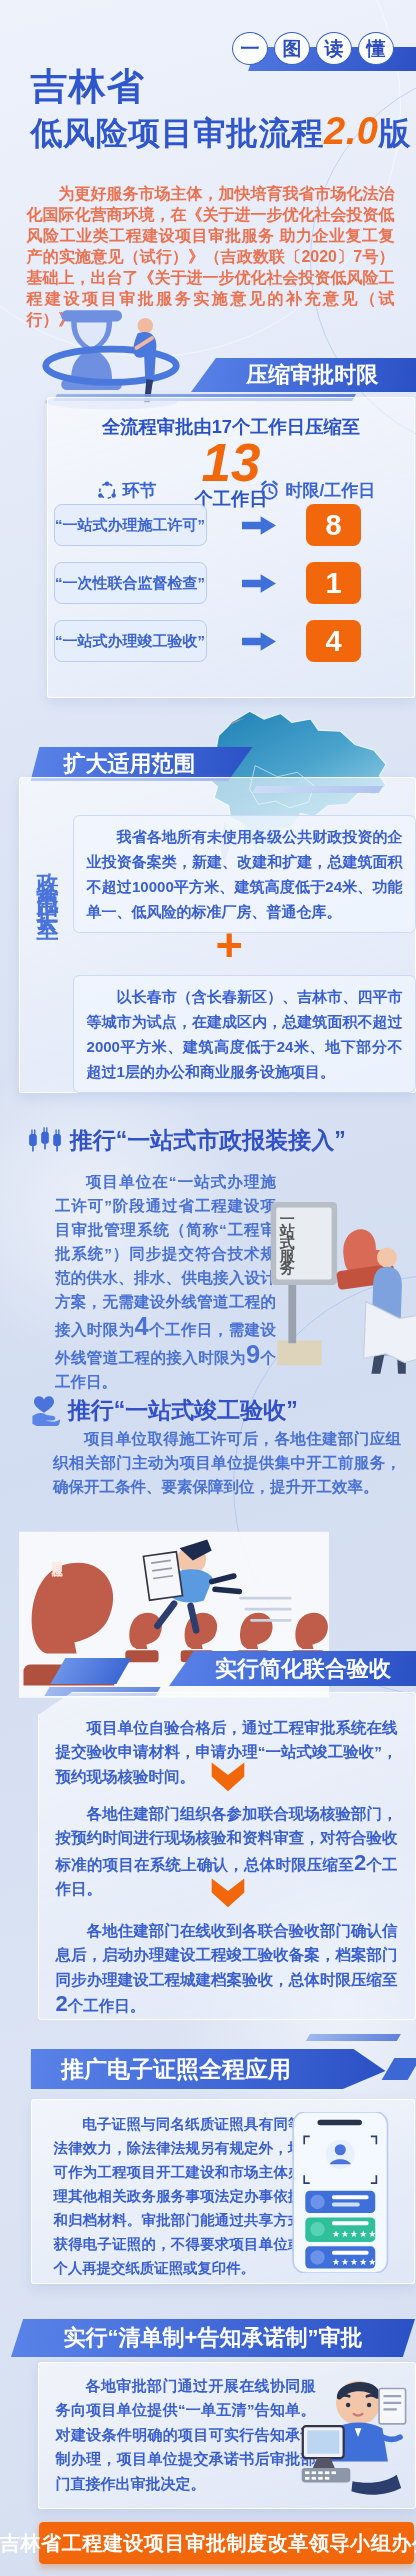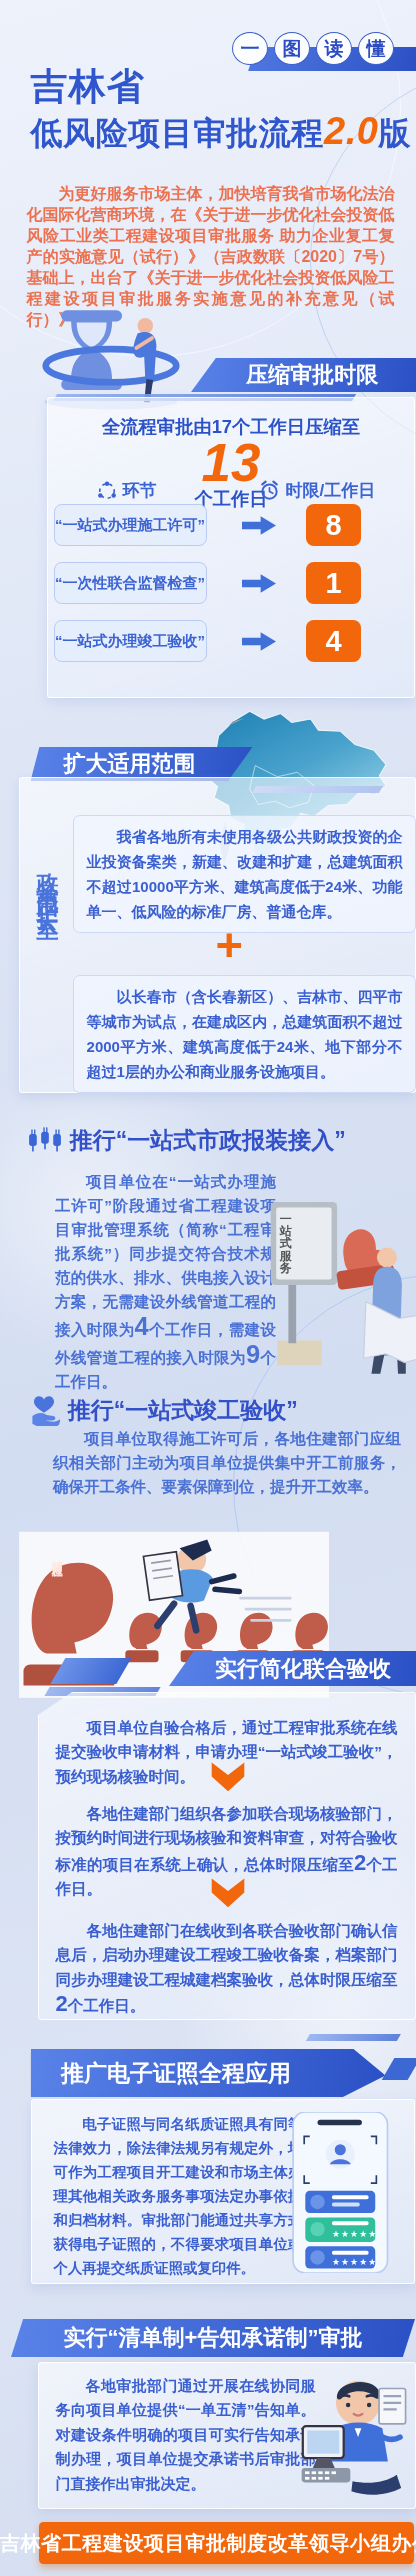--- a/index.html
+++ b/index.html
@@ -59,21 +59,21 @@
   .big-num{font-size:25.5px;font-weight:800;line-height:1;}
   .para{position:absolute;font-size:15.5px;line-height:24.4px;color:#3a5fd0;font-weight:600;text-indent:2em;text-align:justify;}
   .big-num-sm{font-size:22px;font-weight:800;}
 
   .chev{position:absolute;left:169px;width:40px;height:33px;}
 
   .footer{position:absolute;left:39px;top:2522px;width:375px;height:42px;background:#f2670c;border-radius:4.4px;
     display:flex;align-items:center;justify-content:center;color:#fff;font-size:20px;font-weight:800;
     letter-spacing:0.6px;box-shadow:0 3.3px 7.8px rgba(220,110,30,0.4);white-space:nowrap;}
 
-  .sign-label{position:absolute;font-size:12px;font-weight:700;color:#555;line-height:12.2px;width:12.2px;text-align:left;font-family:Liberation Serif, serif;}
+  .sign-label{position:absolute;font-size:15px;font-weight:700;color:#555;line-height:12.2px;width:12.2px;text-align:right;font-family:Liberation Serif, serif;}
   .stamp-label{position:absolute;writing-mode:vertical-rl;text-orientation:upright;font-size:11px;font-weight:700;color:#fdeae2;letter-spacing:2.2px;}
   .stars{fill:#ffffff;font-size:16px;letter-spacing:2px;}
 </style>
 </head>
 <body>
 
 <div class="poster">
 
   <div class="deco circle-line" style="left:-100px;top:-144px;width:499px;height:499px;"></div>
   <div class="deco circle-line" style="left:310px;top:66px;width:388px;height:388px;border-color:rgba(120,160,230,0.35);"></div>
@@ -282,21 +282,21 @@
     </div>
     <svg class="chev" style="top:184px;" viewBox="0 0 100 85">
         <path d="M8 4 L50 36 L92 4 L92 40 L50 78 L8 40 Z" fill="#f2670c"></path>
       </svg>
     <div class="para" style="left:16.6px;top:226px;width:342px;">
       <span>各地住建部门在线收到各联合验收部门确认信息后，启动办理建设工程竣工验收备案，档案部门同步办理建设工程城建档案验收，总体时限压缩至</span><span class="big-num-sm">2</span><span>个工作日。</span>
     </div>
   </div>
 
   <div class="strip" style="left:308px;top:2034px;width:91px;height:6.6px;"></div>
-  <div class="banner" style="left:30.5px;top:2049px;width:355px;height:48px;clip-path:polygon(0 0,91% 0,100% 55%,88% 100%,0 100%);">
+  <div class="banner" style="left:30.5px;top:2049px;width:355px;height:40px;clip-path:polygon(0 0,91% 0,100% 55%,88% 100%,0 100%);">
     <div class="txt" style="font-size:23px;padding-left:30.5px;">推广电子证照全程应用</div>
   </div>
   <div class="strip" style="left:388px;top:2058px;width:25.5px;height:22px;background:#3d68d4;"></div>
 
   <div class="glass" style="left:30.5px;top:2099px;width:382px;height:183px;">
     <div class="para" style="left:22px;top:12.2px;width:249px;font-size:14.4px;line-height:24px;">电子证照与同名纸质证照具有同等法律效力，除法律法规另有规定外，均可作为工程项目开工建设和市场主体办理其他相关政务服务事项法定办事依据和归档材料。审批部门能通过共享方式获得电子证照的，不得要求项目单位或个人再提交纸质证照或复印件。</div>
 
     <svg style="position:absolute;right:16.6px;top:12.2px;" width="114" height="161" viewBox="0 0 205 290">
       <rect x="18" y="0" width="170" height="290" rx="22" fill="#f4f8ff" stroke="#b9cdf0" stroke-width="3"></rect>
       <rect x="62" y="14" width="80" height="10" rx="5" fill="#27324d"></rect>

